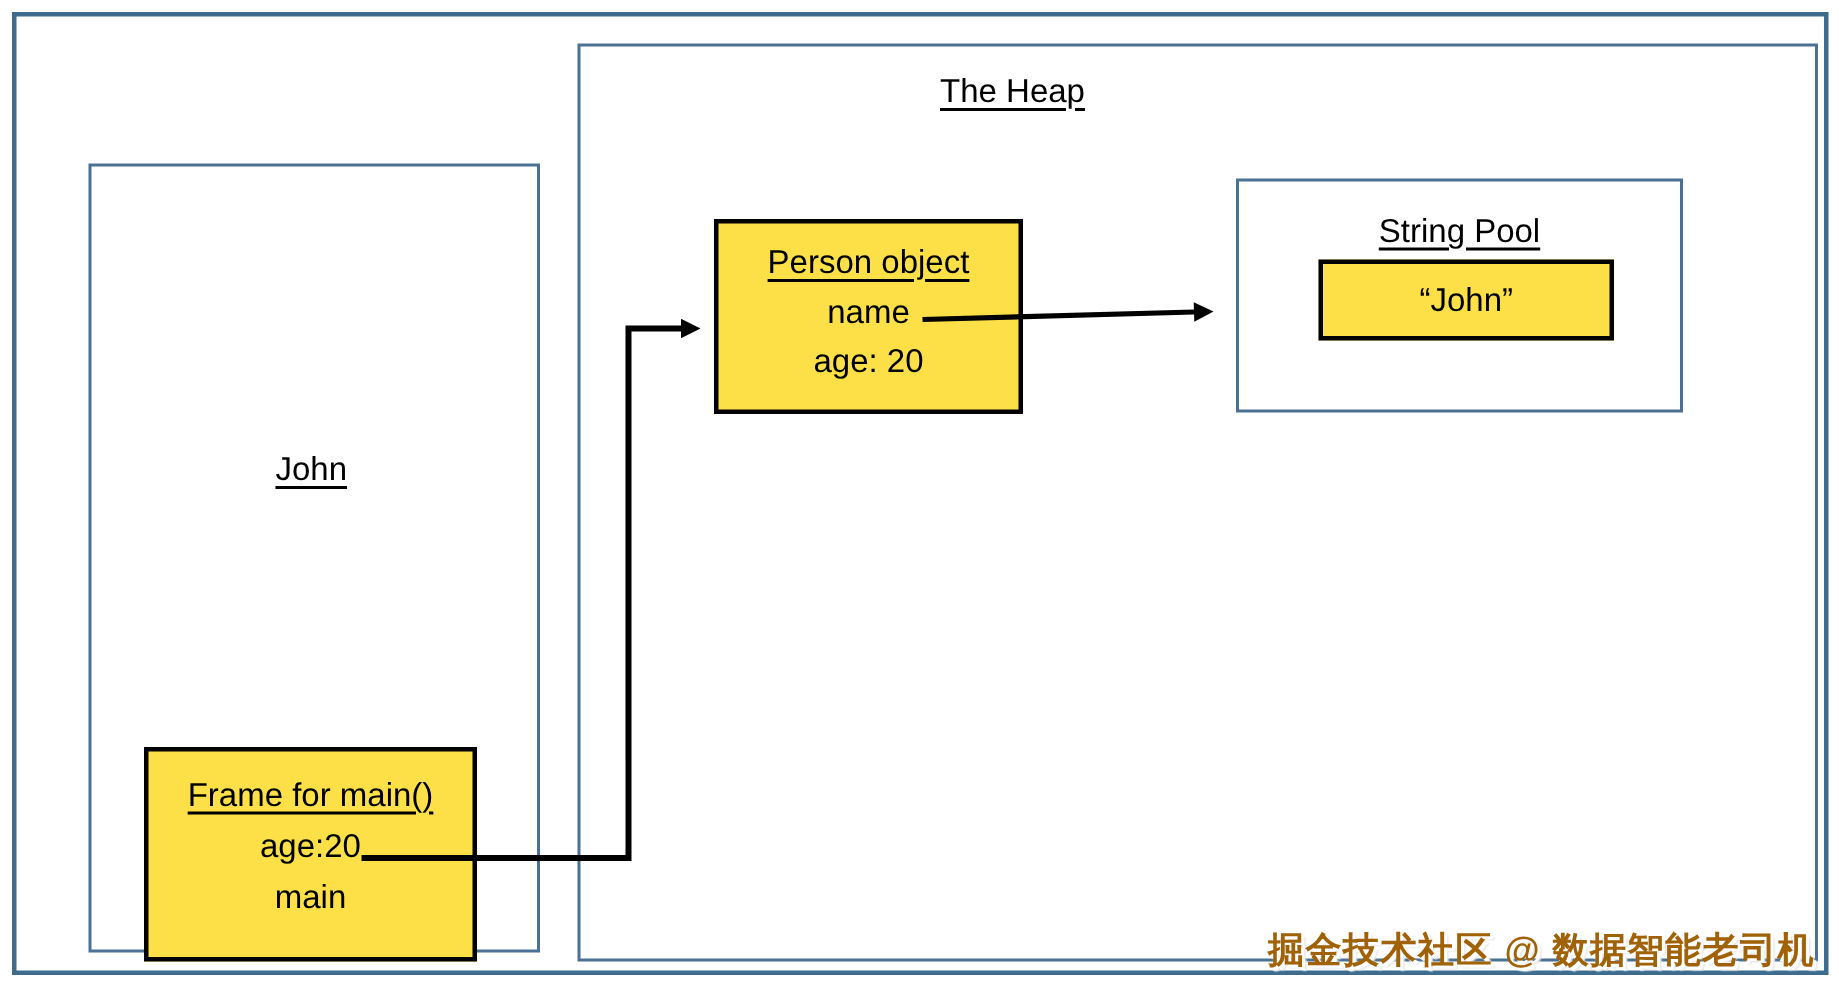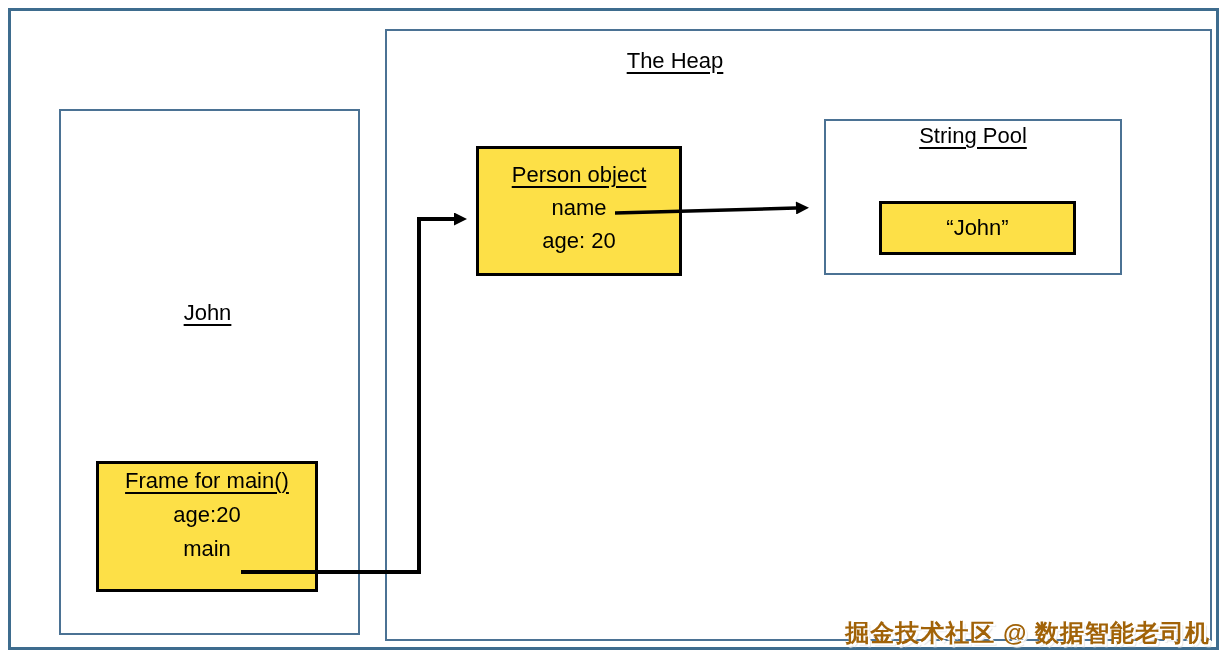--- a/index.html
+++ b/index.html
@@ -31,36 +31,36 @@
   .heap-box    { left: 385px; top: 29px;  width: 823px; height: 608px; }
   .stringpool-box { left: 824px; top: 119px; width: 294px; height: 152px; }
 
   .black-box {
     position: absolute;
     border: 3px solid #000000;
     background: #fde047;
     text-align: center;
     font-size: 22px;
   }
-  .frame-box  { left: 96px;  top: 461px; width: 216px; height: 125px; padding-top: 0; line-height: 34px; }
+  .frame-box  { left: 96px;  top: 498px; width: 216px; height: 125px; padding-top: 12px; line-height: 34px; }
   .person-box { left: 476px; top: 146px; width: 200px; height: 115px; padding-top: 9px; line-height: 33px; }
-  .johnstr-box { left: 53px; top: 80px; width: 191px; height: 48px; line-height: 48px; font-size: 22px; }
+  .johnstr-box { left: 53px; top: 52px; width: 191px; height: 48px; line-height: 48px; font-size: 22px; }
 
   .underlined { text-decoration: underline; text-underline-offset: 4px; }
 
   .floating-label {
     position: absolute;
     text-align: center;
     font-size: 22px;
   }
   .stack-label { left: 59px; top: 300px; width: 297px; }
   .heap-label  { left: 575px; top: 48px; width: 200px; }
   .stringpool-label {
     position: absolute;
-    left: 0; top: 2px; width: 100%;
+    left: 0; top: 20px; width: 100%;
     text-align: center;
     font-size: 22px;
   }
 
   .arrows-svg {
     position: absolute;
     left: 0; top: 0;
     width: 1226px; height: 655px;
     pointer-events: none;
   }

